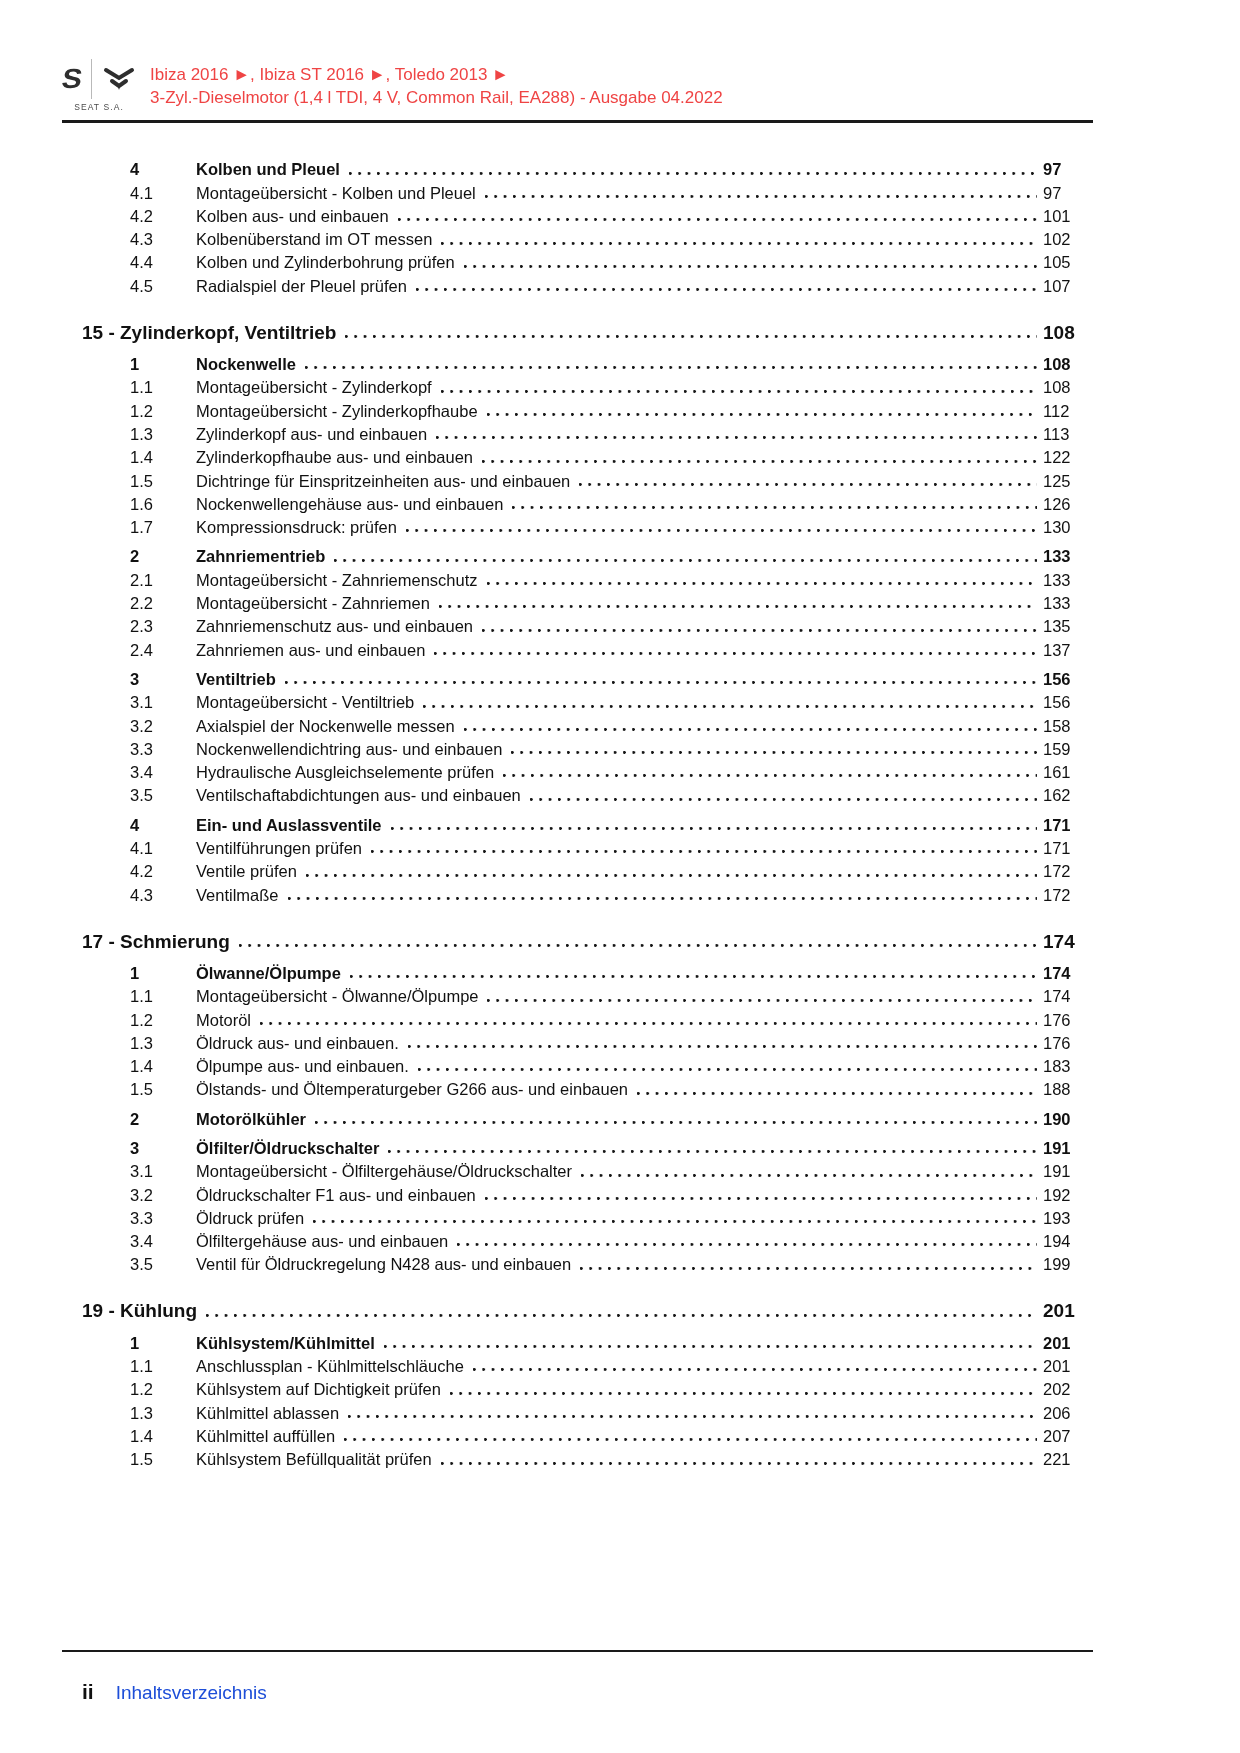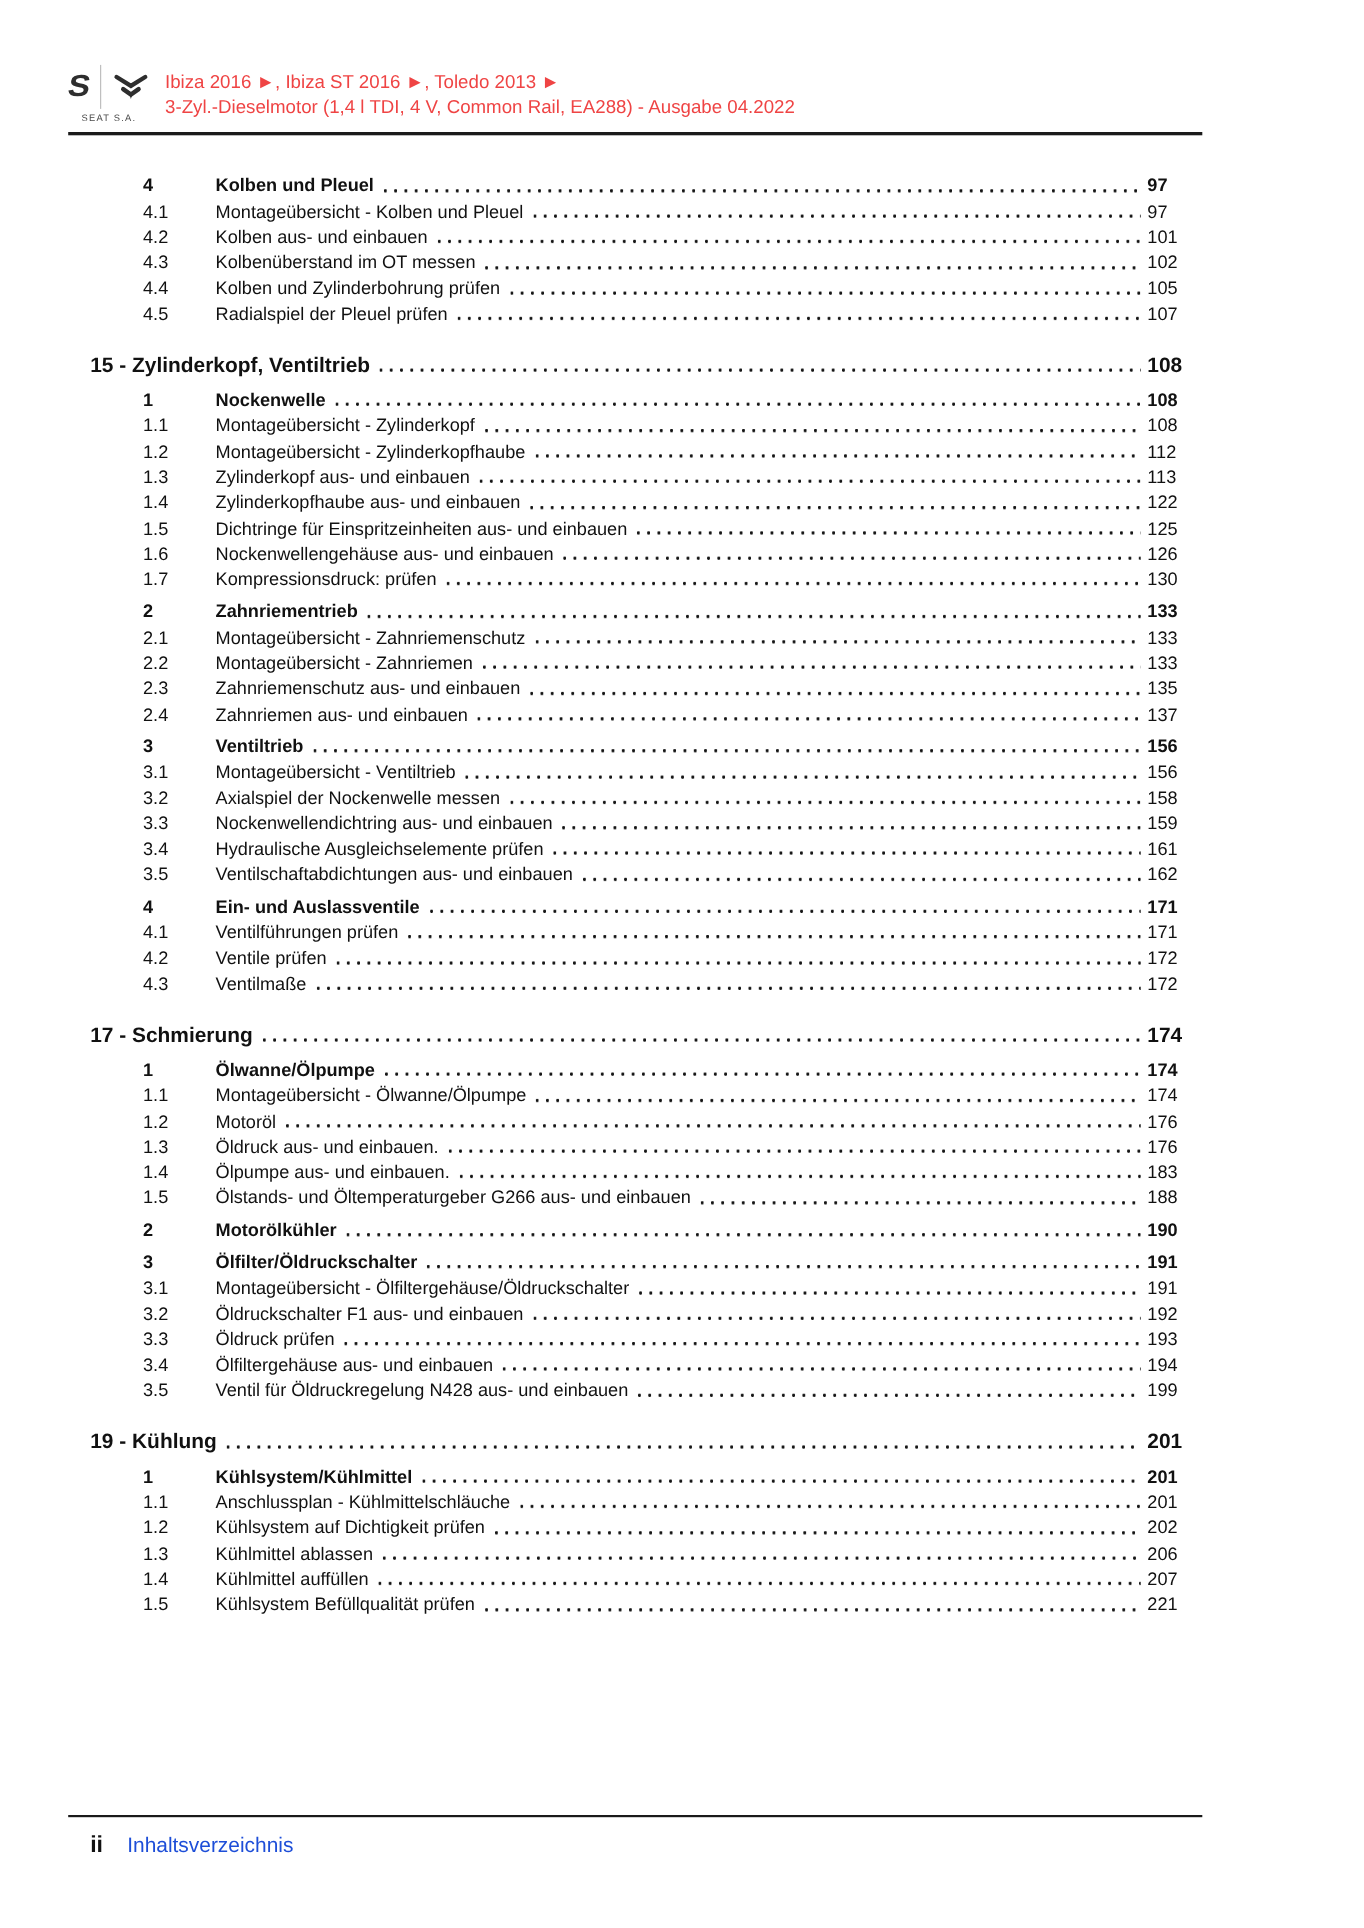--- a/index.html
+++ b/index.html
@@ -46,21 +46,21 @@
   .pagecol{flex:0 0 50px;width:50px;text-align:left;white-space:nowrap;}
 
   .chapter-row{height:30px;margin-top:18px;margin-bottom:7px;padding-left:20px;
     font-size:19px;font-weight:bold;}
   .chapter-row .leader{background-position:0 calc(100% - 6px);}
   .chapter-row .pagecol{font-size:19px;}
 
   
   .footer{position:absolute;left:62px;top:1650px;width:1031px;}
   .footer-rule{height:2px;background:#1a1a1a;}
-  .footer-line{display:flex;align-items:baseline;margin-top:14px;padding-left:20px;}
+  .footer-line{display:flex;align-items:baseline;margin-top:28px;padding-left:20px;}
   .footer-page{font-size:21px;font-weight:bold;}
   .footer-label{font-size:19px;margin-left:22px;color:#1d4ed8;}
 </style>
 </head>
 <body>
 
 <div class="page">
 
   <div class="header">
     <div class="logo-block">

